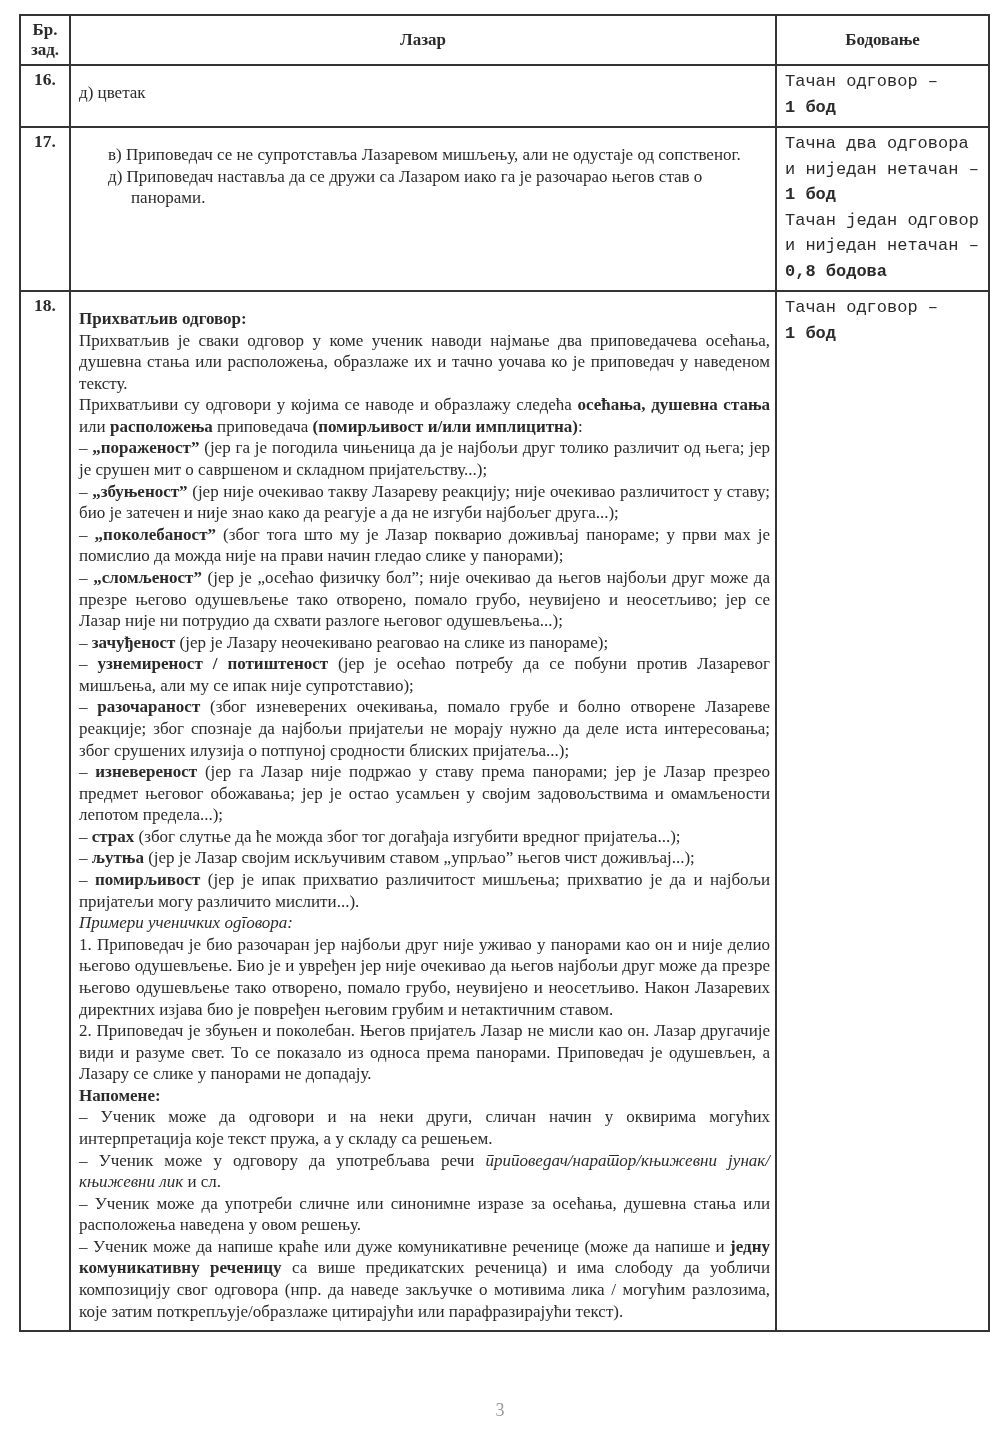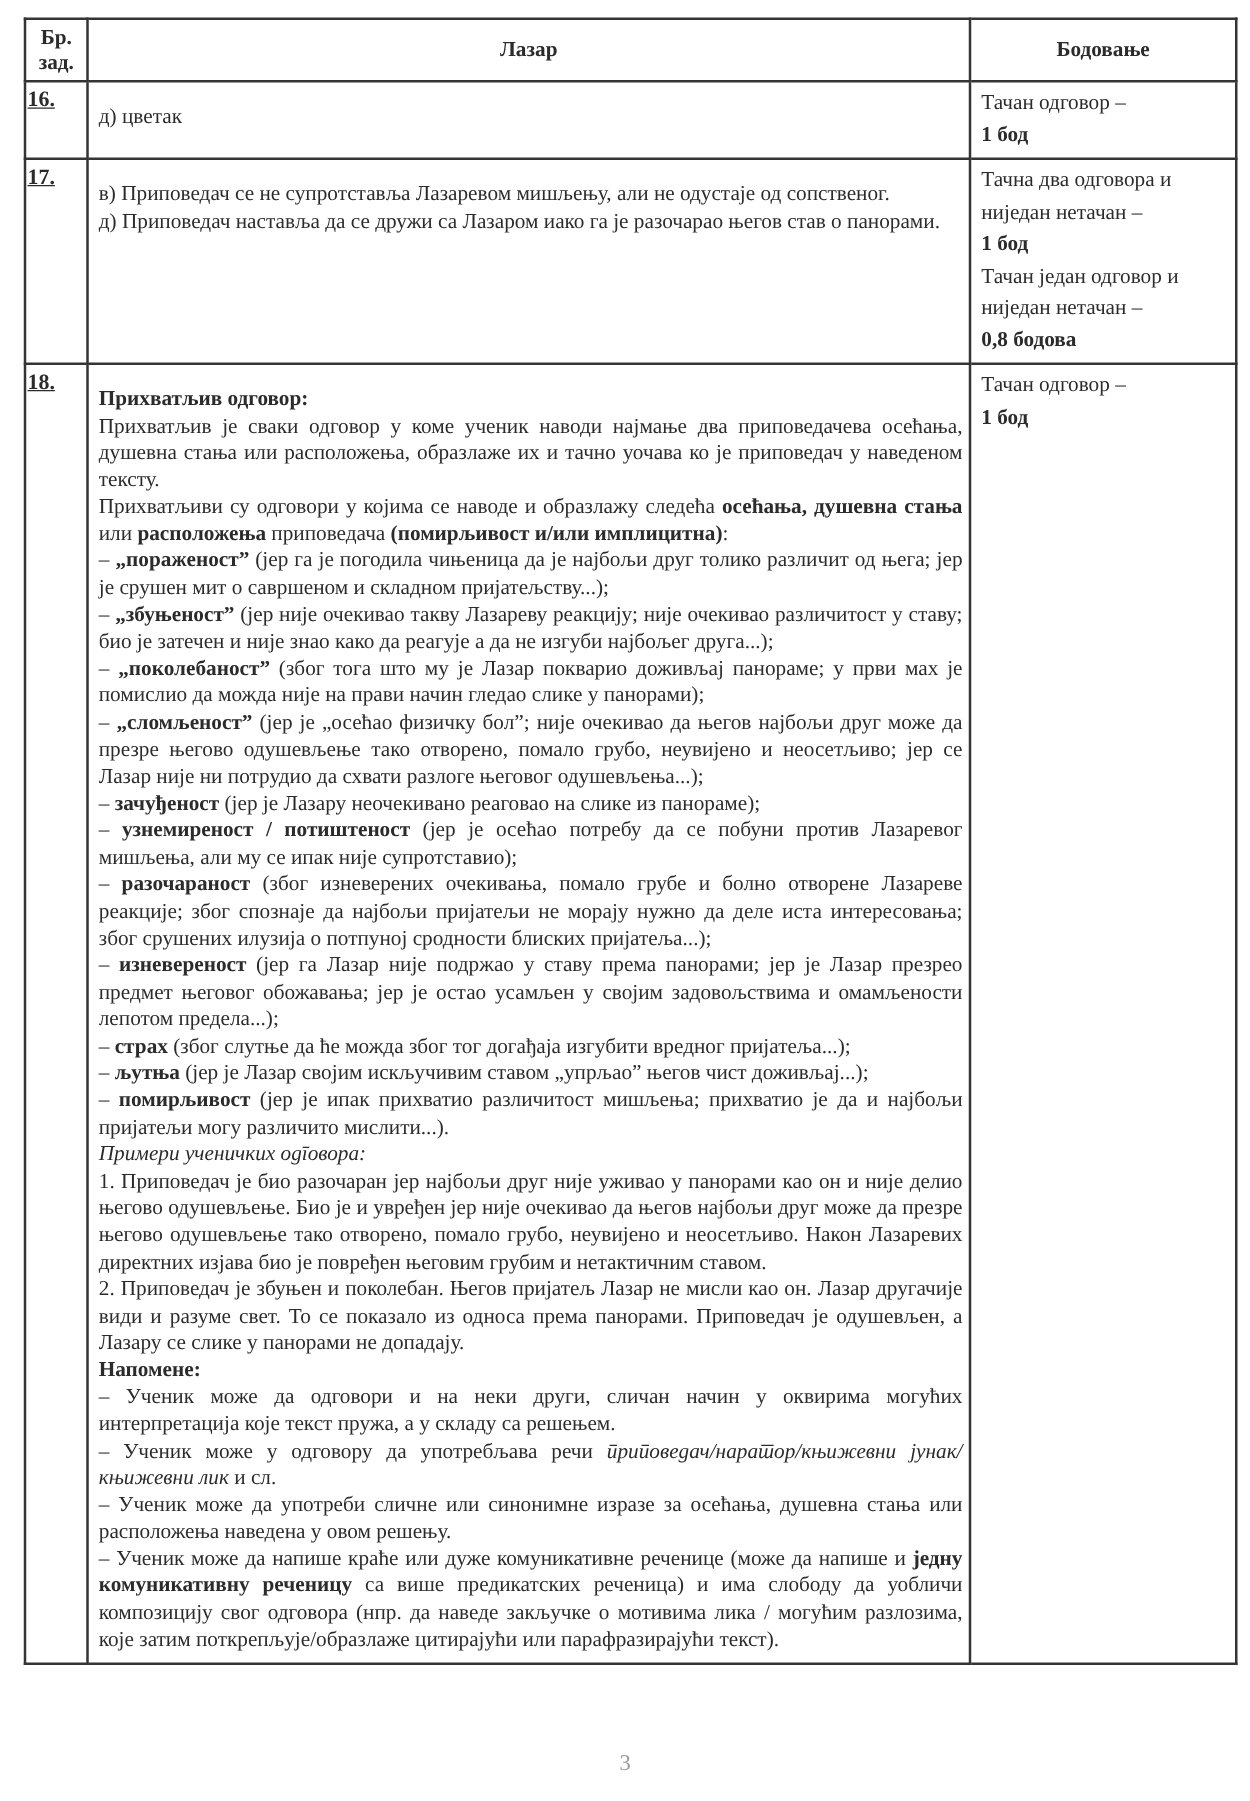--- a/index.html
+++ b/index.html
@@ -35,39 +35,40 @@
   th{
     font-weight:bold;
     text-align:center;
     vertical-align:middle;
     height:50px;
     line-height:1.15;
     padding:2px 3px;
   }
   td.num{
     font-weight:bold;
+    text-align:center;
     padding-top:3px;
     font-size:17.5px;
-    text-decoration:underline;
   }
   td.sol{
     padding:16px 5px 8px 8px;
     line-height:1.27;
   }
   td.score{
     padding:3px 4px 6px 8px;
     line-height:1.5;
+    font-family:Liberation Mono, monospace;
   }
   tr.r16 td{height:60px;}
   tr.r17 td{height:154px;}
   .para{margin:0;text-align:justify;}
   td.score .para{text-align:left;}
   tr.r16 td.sol .para,
   tr.r17 td.sol .para{text-align:left;}
-  .para.hang{padding-left:23px;text-indent:-23px;}
+  .para.hang{padding-left:23px;text-indent:-23px;margin-left:29px;}
   .b{font-weight:bold;}
   .i{font-style:italic;margin-top:30px;}
   .pageno{
     position:absolute;
     left:0;top:1400px;
     width:1000px;
     text-align:center;
     font-size:18px;
     color:var(--pagenum);
   }

